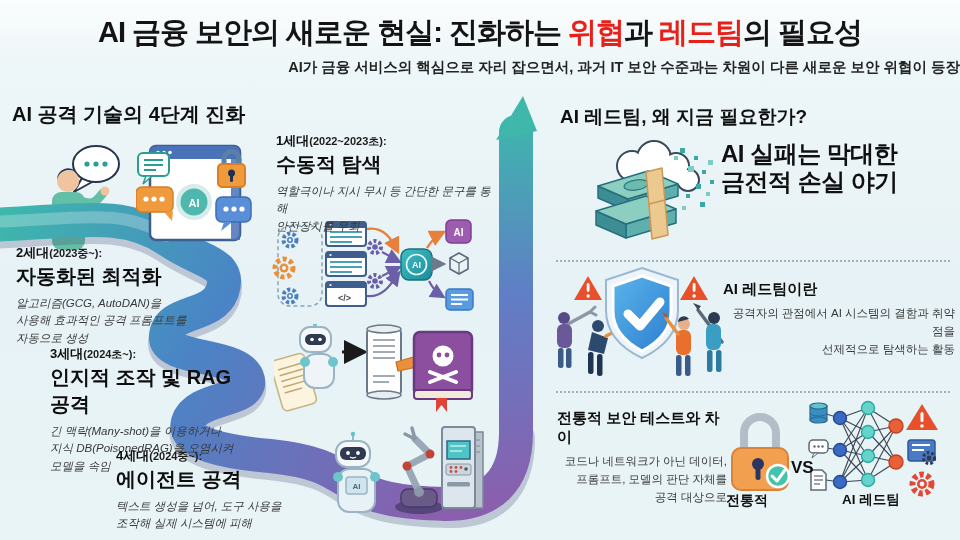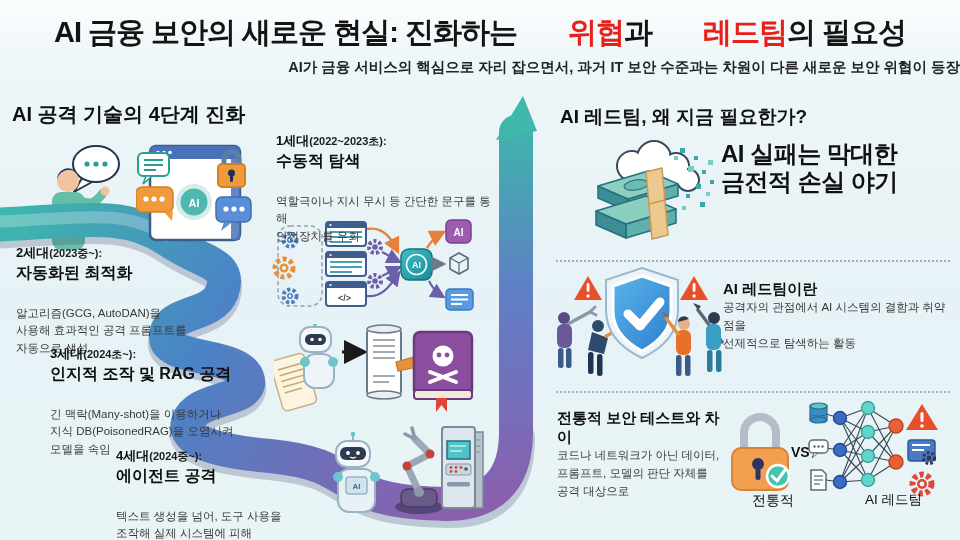--- a/index.html
+++ b/index.html
@@ -2,35 +2,35 @@
 <html><head>
 <meta charset="utf-8">
 <style>
   html,body{margin:0;padding:0;background:#cfd8dc;}
   .canvas{position:relative;width:960px;height:540px;overflow:hidden;
     background:linear-gradient(180deg,#fbfdfe 0%,#edf6f8 12%,#e7f2f6 55%,#e9f4f7 100%);
     font-family:"Liberation Sans","DejaVu Sans",sans-serif;color:#161616;}
   .abs{position:absolute;}
   .pre{white-space:pre-line;}
   .main-title{left:0;top:13px;width:960px;text-align:center;font-size:29px;font-weight:900;letter-spacing:-1px;color:#141414;}
-  .main-title .red{color:#e8201a;margin-left:44px;}
+  .main-title .red{color:#e8201a;}
   .subtitle{left:0;top:58px;width:960px;text-align:right;font-size:14.5px;font-weight:600;color:#242424;}
   .sec-head-l{left:12px;top:101px;font-size:20px;font-weight:900;color:#101010;}
   .sec-head-r{left:560px;top:104px;font-size:19px;font-weight:900;color:#101010;}
   .gen{position:absolute;}
   .gen-name{font-size:13px;font-weight:900;color:#0e0e0e;}
   .gen-period{font-size:11px;font-weight:700;color:#1c1c1c;}
-  .gen-title{font-size:16px;font-weight:900;color:#0e0e0e;margin-top:1px;}
-  .gen-body{font-size:11.5px;line-height:1.5;color:#383838;margin-top:21px;}
+  .gen-title{font-size:20px;font-weight:900;color:#0e0e0e;margin-top:1px;}
+  .gen-body{font-size:11.5px;line-height:1.5;color:#383838;margin-top:5px;font-style:italic;}
   .impact{left:721px;top:140px;font-size:24px;font-weight:900;line-height:1.15;color:#101010;letter-spacing:-0.5px;}
   .blk-title{font-size:15px;font-weight:900;color:#0e0e0e;}
-  .blk-body{font-size:11.5px;line-height:1.55;color:#383838;}
+  .blk-body{font-size:11.5px;line-height:1.55;color:#383838;margin-top:6px;text-align:right;}
   .divider{position:absolute;left:556px;width:394px;border-top:2px dotted #9fb2ba;height:0;}
-  .mini-label{position:absolute;font-size:14px;font-weight:400;color:#101010;text-align:right;}
-  .vs{position:absolute;left:791px;top:444px;font-size:14px;font-weight:900;color:#101010;}
+  .mini-label{position:absolute;font-size:14px;font-weight:700;color:#101010;text-align:left;}
+  .vs{position:absolute;left:791px;top:458px;font-size:17px;font-weight:900;color:#101010;}
   svg{display:block;}
 </style>
 </head>
 <body>
 
 <div class="canvas">
 
   <svg class="abs" style="left:28px;top:138px" width="100" height="112" viewBox="0 0 100 112">
     <path d="M54 40 L46 54 L64 44 Z" fill="#fff" stroke="#25364e" stroke-width="2"></path>
     <ellipse cx="68" cy="26" rx="23" ry="18" fill="#fff" stroke="#25364e" stroke-width="2"></ellipse>

